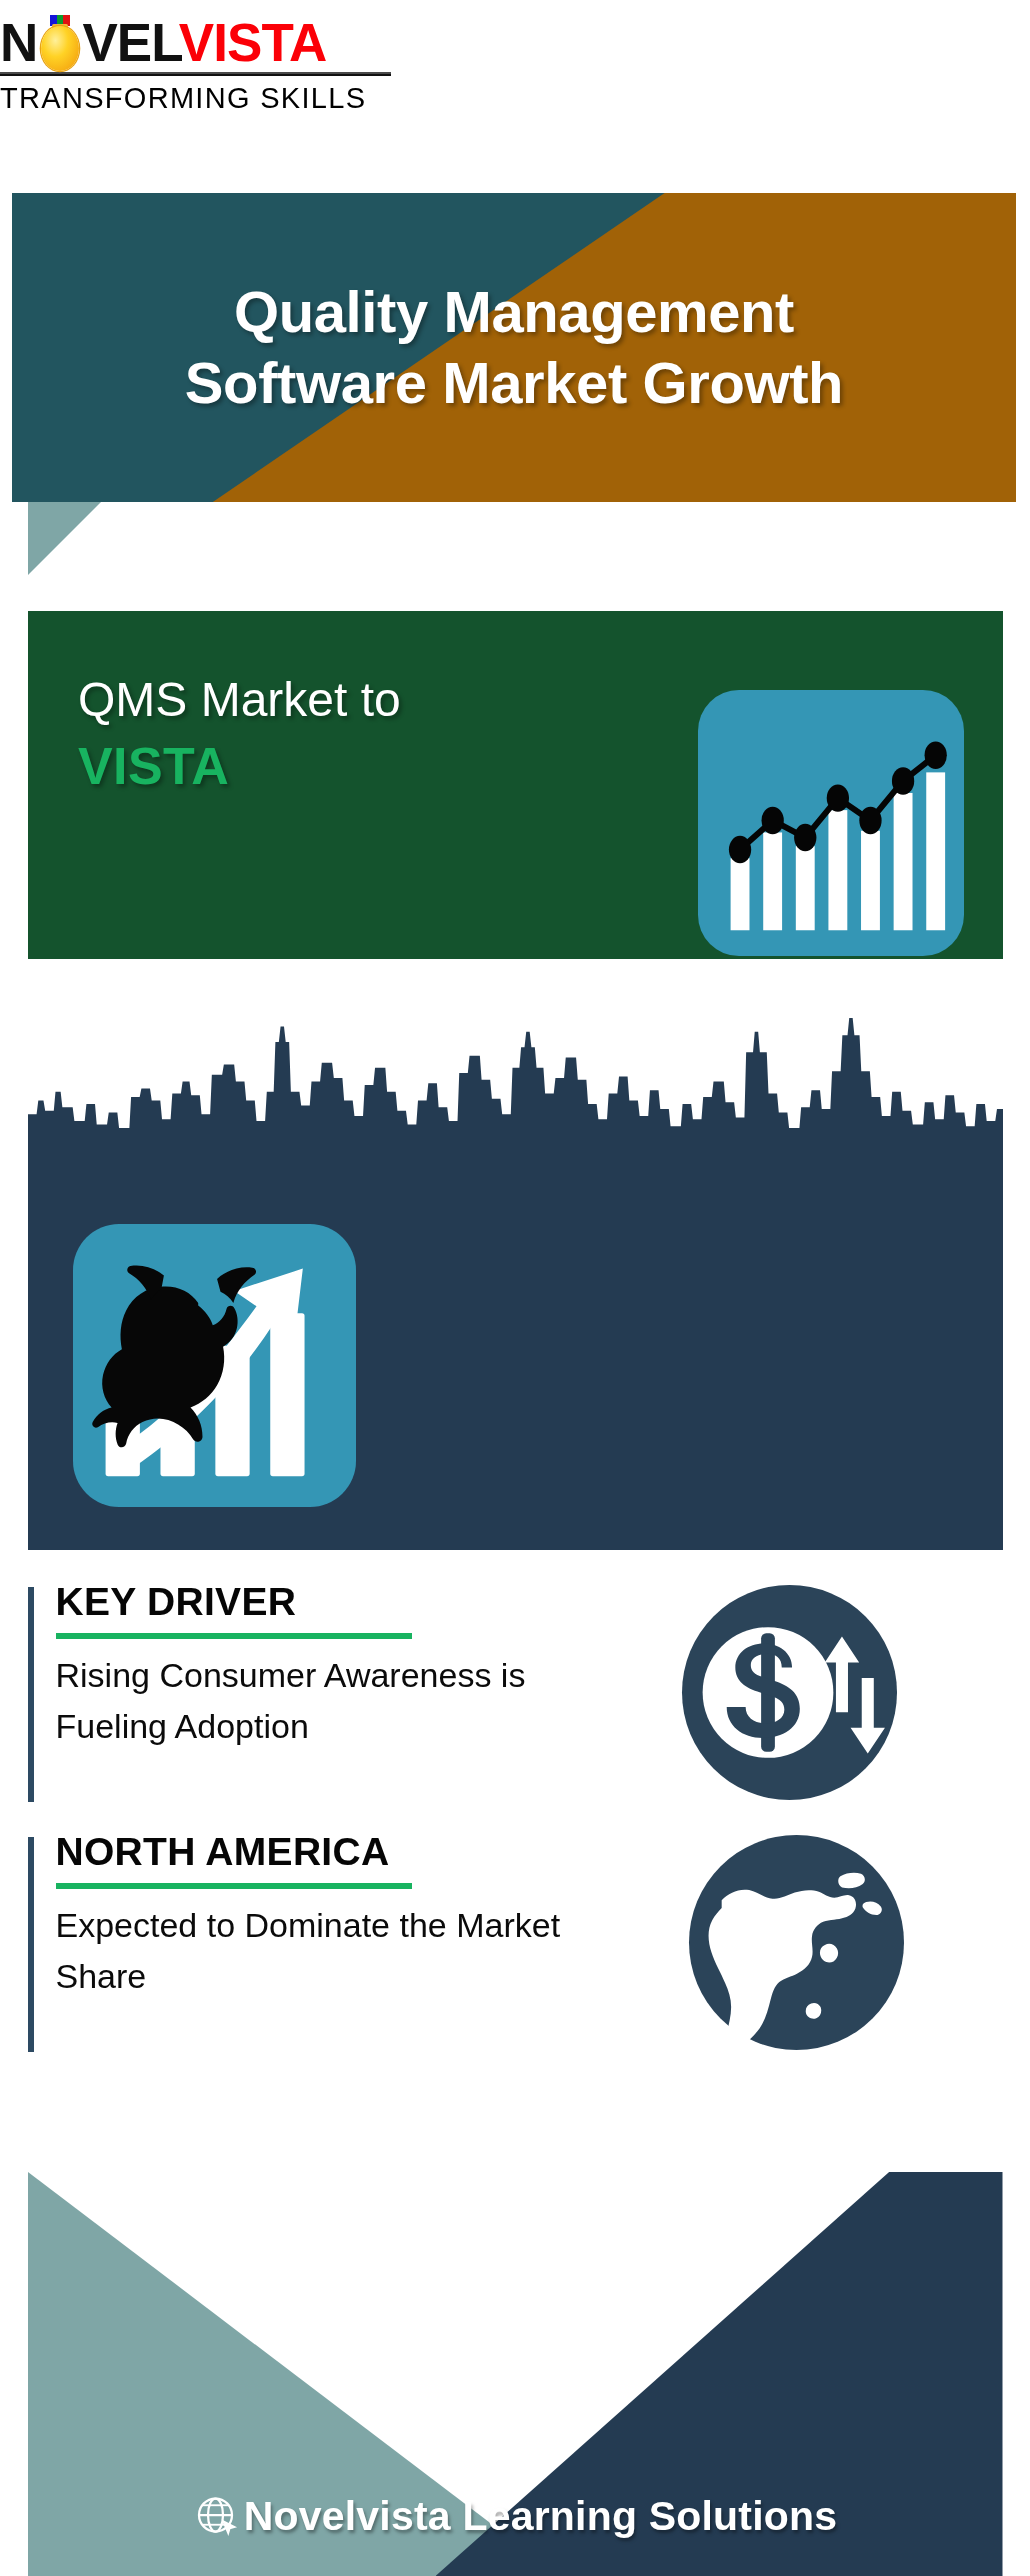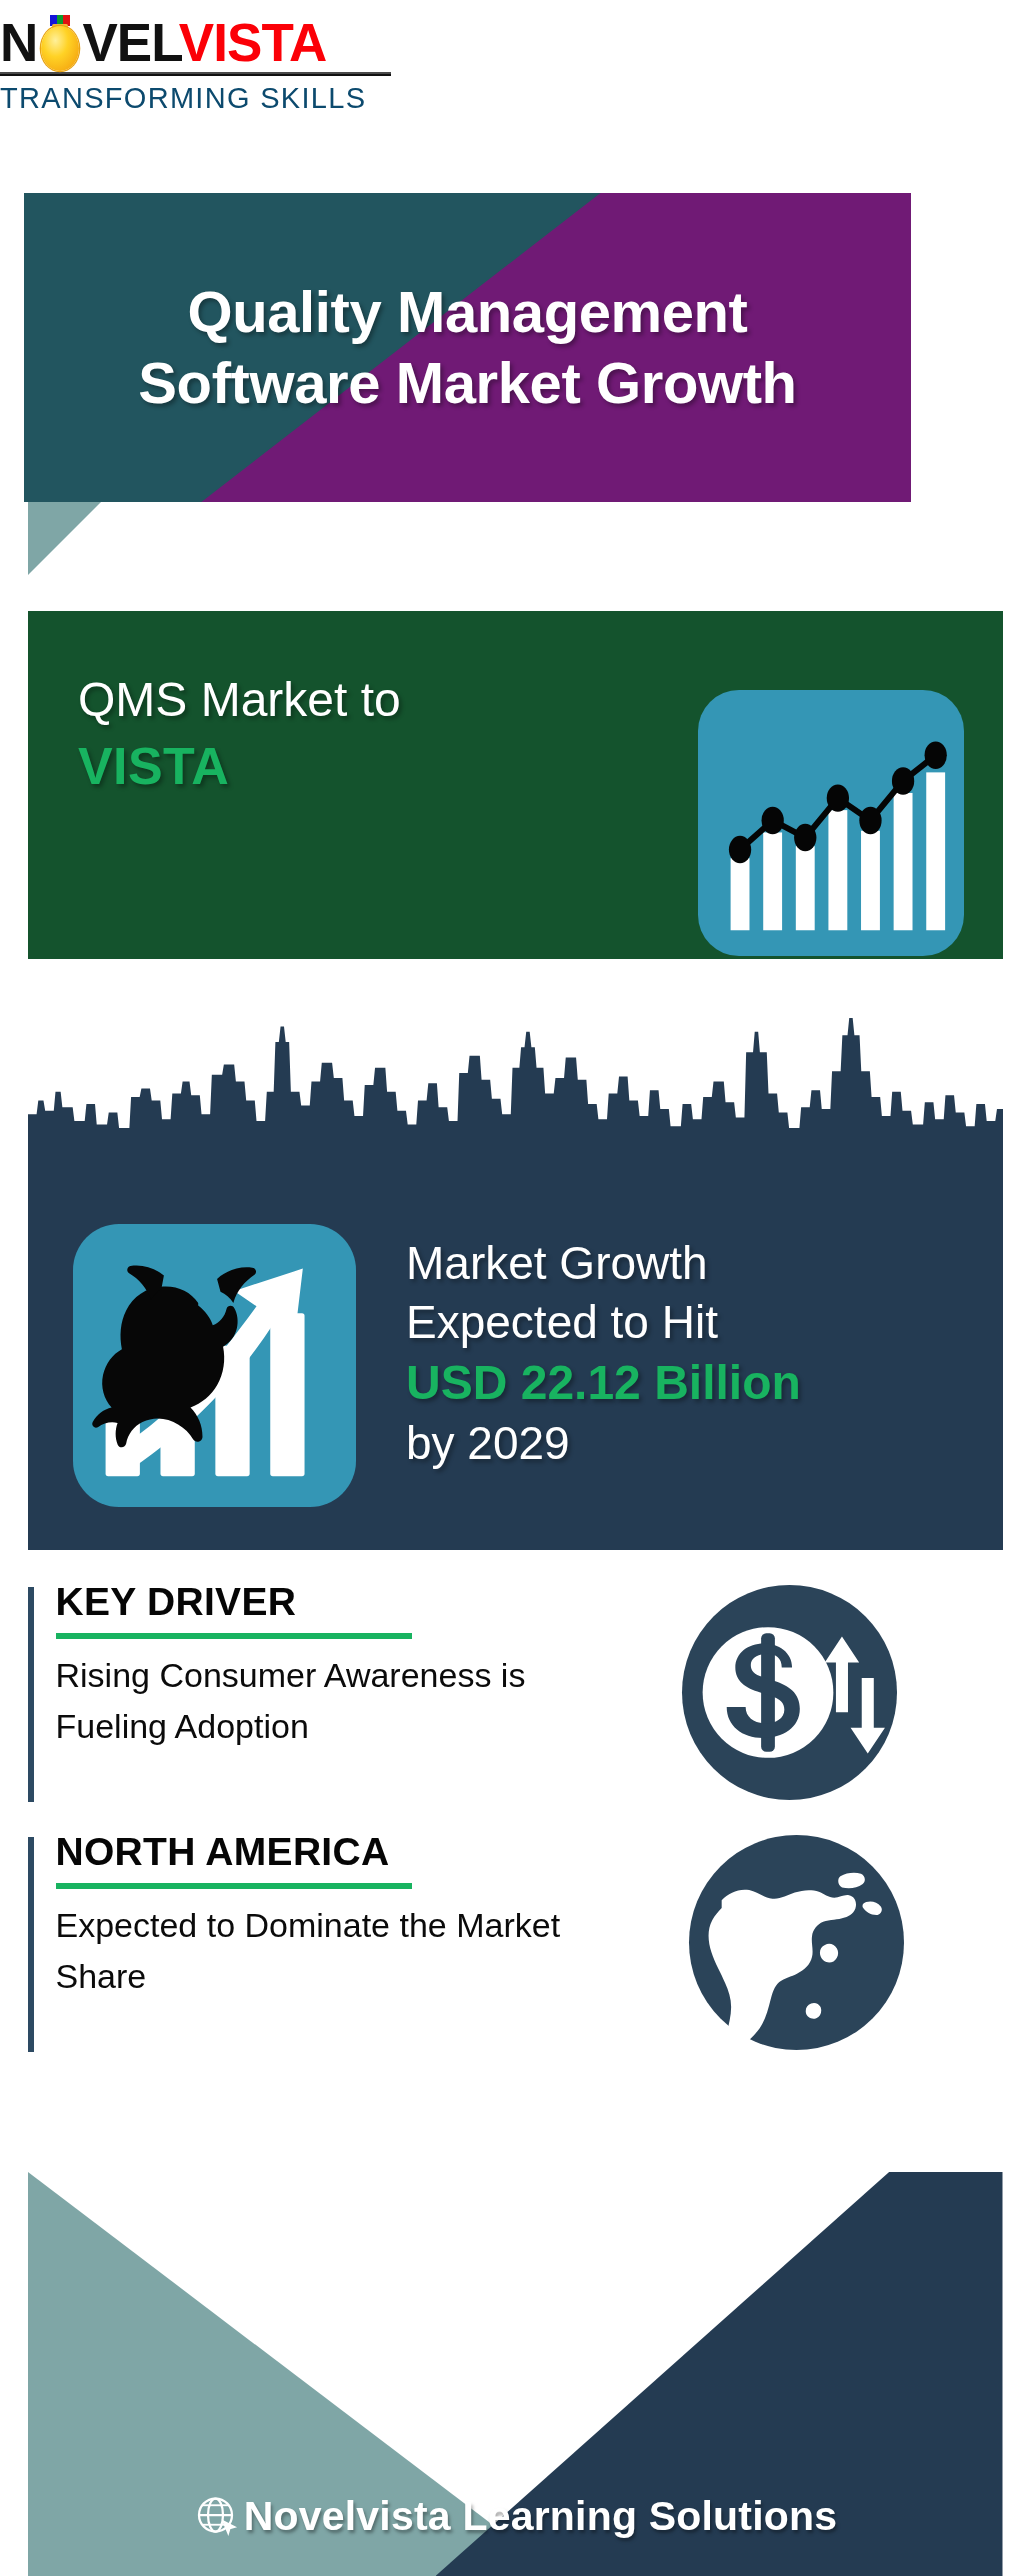--- a/index.html
+++ b/index.html
@@ -15,25 +15,25 @@
   .logo-vista{color:#fb0007;}
   .logo-o{display:inline-block;position:relative;width:45px;height:53px;vertical-align:top;}
   .logo-o .bulb{position:absolute;left:3.4px;top:10.3px;width:38px;height:45px;border-radius:50%;
       background:radial-gradient(ellipse at 38% 32%,#fff09a 0%,#ffd225 38%,#f6ab12 78%,#e08f08 100%);
       box-shadow:0 0 0 1.3px #e8a415;}
   .logo-o .cap{position:absolute;left:13px;top:-0.9px;width:20px;height:11px;
       background:linear-gradient(to right,#1414d8 0 33%,#0a9c2e 33% 67%,#e01212 67% 100%);}
   .logo-o .neck{position:absolute;left:14.6px;top:8.6px;width:16.3px;height:10.3px;background:#f2b63a;border-radius:1.7px;}
   .logo-rule{width:391px;height:4.3px;margin:3.4px auto 0;
              background:linear-gradient(to bottom,#4b4b4b 0 40%,#111 40% 100%);}
-  .logo-tag{font-size:29px;letter-spacing:1.3px;color:#0c4a6e;margin-top:7.7px;
+  .logo-tag{font-size:29px;letter-spacing:1.3px;color:#000000;margin-top:7.7px;
             font-family:"Liberation Sans","DejaVu Sans",sans-serif;}
 
   
-  .title-banner{position:absolute;left:24px;top:193px;width:887px;height:309px;background:#701a75;overflow:hidden;}
+  .title-banner{position:absolute;left:12px;top:193px;width:1004px;height:309px;background:#a16207;overflow:hidden;}
   .title-banner .diag{position:absolute;left:0;top:0;width:100%;height:100%;background:#22555f;
       clip-path:polygon(0 0,65% 0,20% 100%,0 100%);}
   .title-banner .txt{position:absolute;left:0;top:0;width:100%;height:100%;
       display:flex;flex-direction:column;justify-content:center;align-items:center;}
   .title-banner .txt span{display:block;color:#ffffff;font-weight:bold;font-size:58px;line-height:1.22;
       text-align:center;text-shadow:2.6px 3.4px 4.3px rgba(0,0,0,.33);letter-spacing:-0.4px;}
   .title-tab{position:absolute;left:28px;top:502px;width:0;height:0;
       border-top:73px solid #7fa6a6;border-right:73px solid transparent;}
 
   
@@ -174,26 +174,20 @@
         <path d="M146,92 c-9,-13 -24,-20 -41,-19 c-20,1 -35,12 -43,28 c-7,14 -8,30 -5,45
           c-11,6 -19,17 -22,30 c-3,14 1,28 10,38 c-9,2 -17,8 -22,17 c-2,4 2,8 6,6 c7,-5 15,-7 23,-5
           c-3,8 -3,17 0,25 c2,5 9,4 10,-1 c2,-11 9,-20 19,-25 c14,-7 29,-5 42,3 c7,4 13,10 17,17
           c3,5 11,3 11,-3 c0,-13 -5,-25 -14,-34 c13,-5 24,-14 31,-26 c8,-14 10,-30 7,-45
           c8,-4 14,-12 16,-21 c2,-8 1,-17 -3,-24 c-2,-4 -8,-3 -9,1 c-2,9 -8,16 -16,19 c-3,-9 -9,-17 -17,-23z"></path>
         <path d="M106,60 c-11,-9 -25,-13 -39,-11 c-4,1 -5,6 -2,8 c12,7 21,18 26,31 c3,-5 7,-9 12,-12z"></path>
         <path d="M168,64 c11,-10 26,-15 41,-13 c4,0 6,5 3,8 c-12,8 -21,19 -25,33 c-4,-6 -9,-10 -15,-13z"></path>
       </g>
     </svg>
   </div>
-  <div class="sky-text">
-    <span class="l">Market Growth</span>
-    <span class="l">Expected to Hit</span>
-    <span class="g">USD 22.12 Billion</span>
-    <span class="l">by 2029</span>
-  </div>
 </div>
 
 <div class="fact" id="fact-driver">
   <div class="bar"></div>
   <div class="body">
     <h3>KEY DRIVER</h3>
     <div class="uline"></div>
     <p>Rising Consumer Awareness is Fueling Adoption</p>
   </div>
   <div class="circ">

